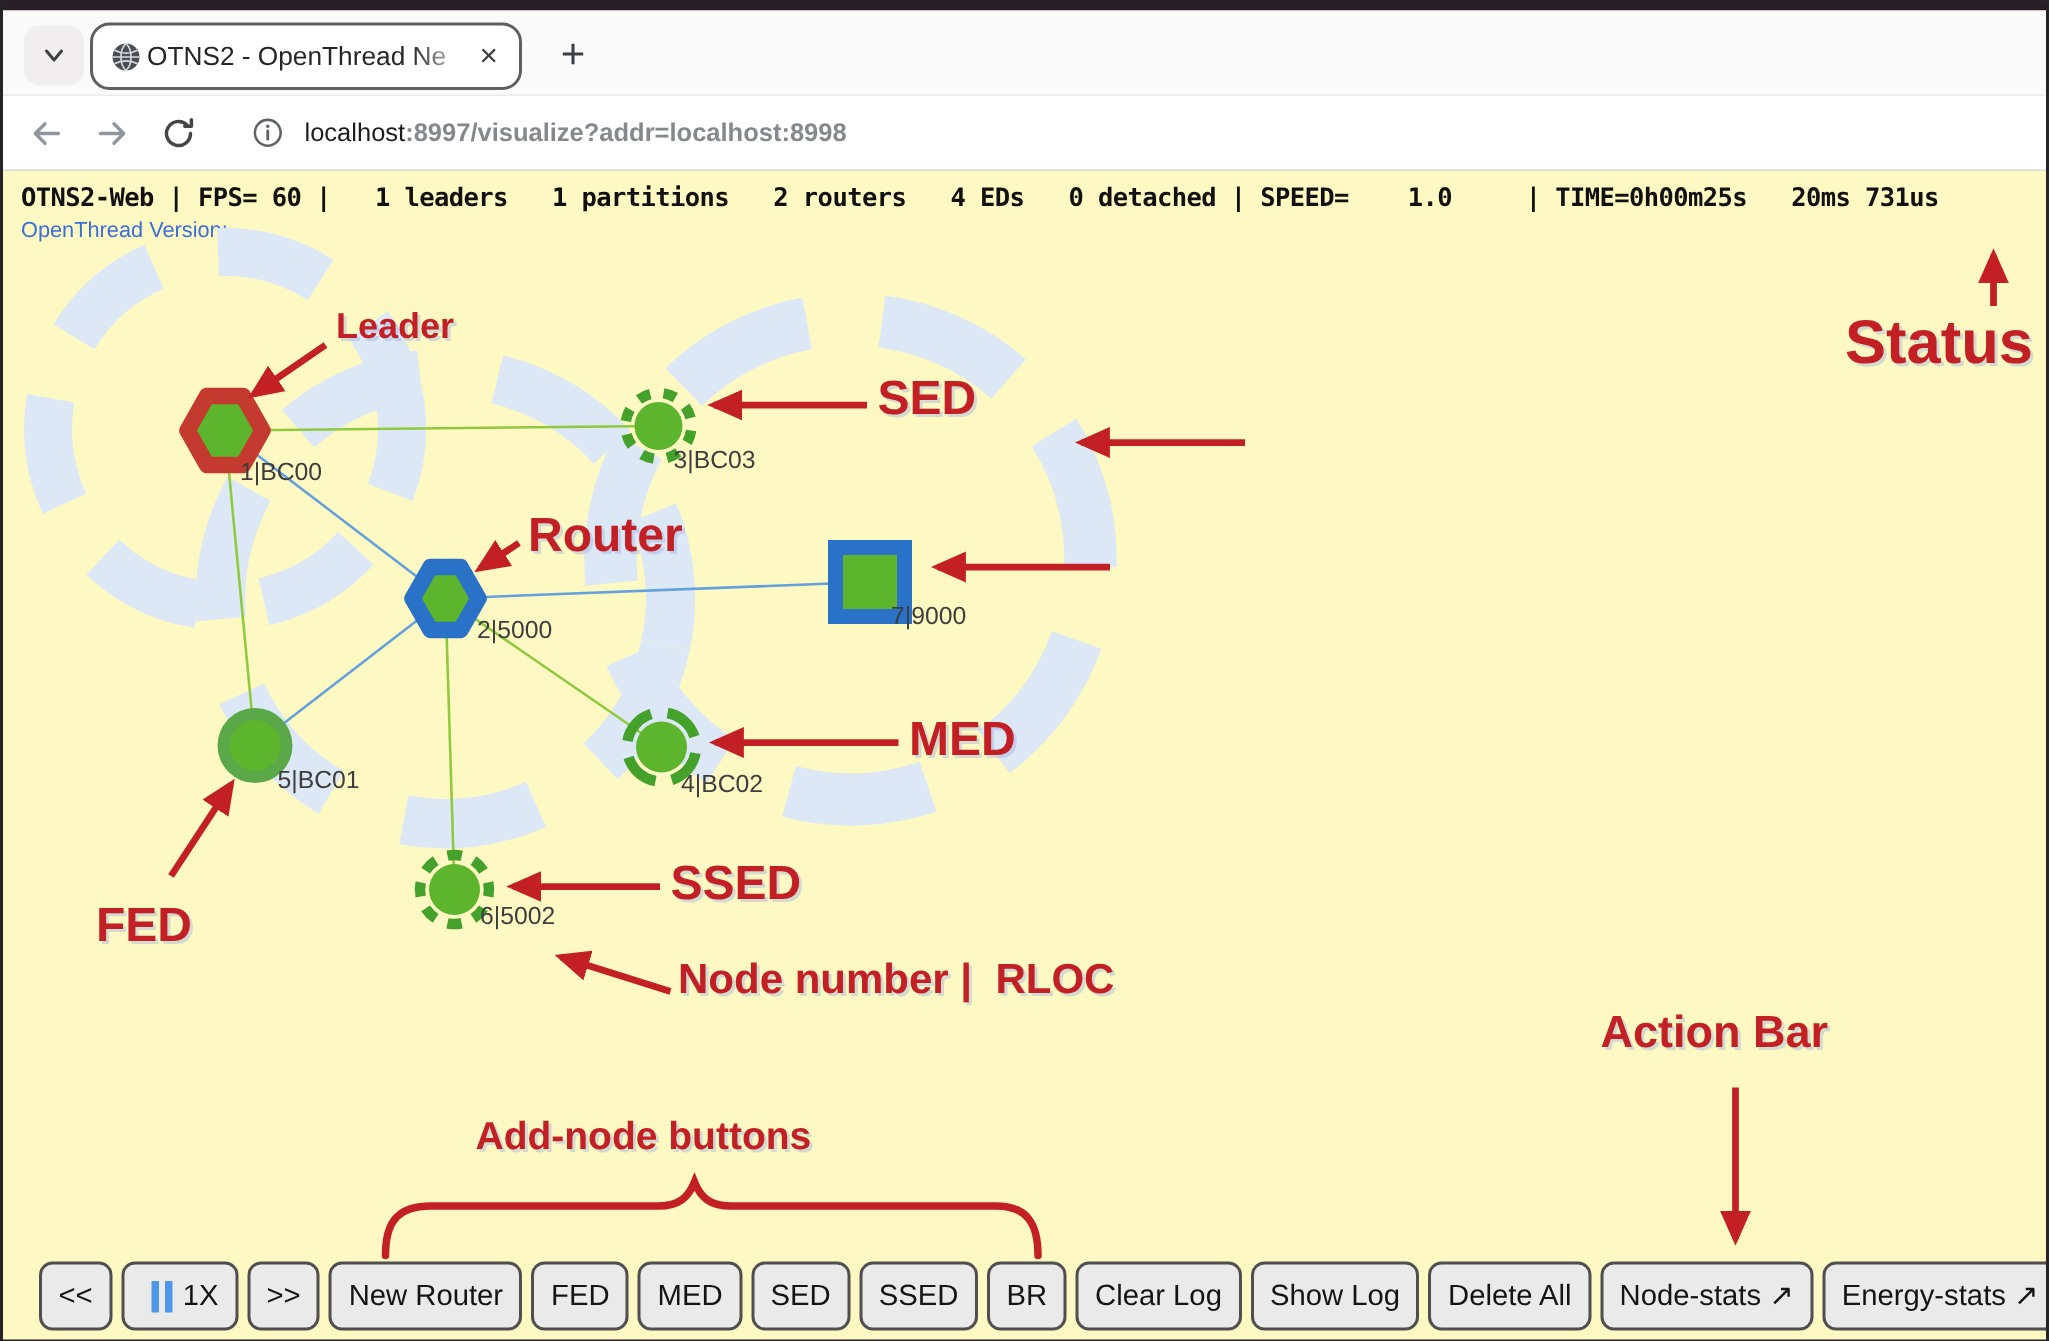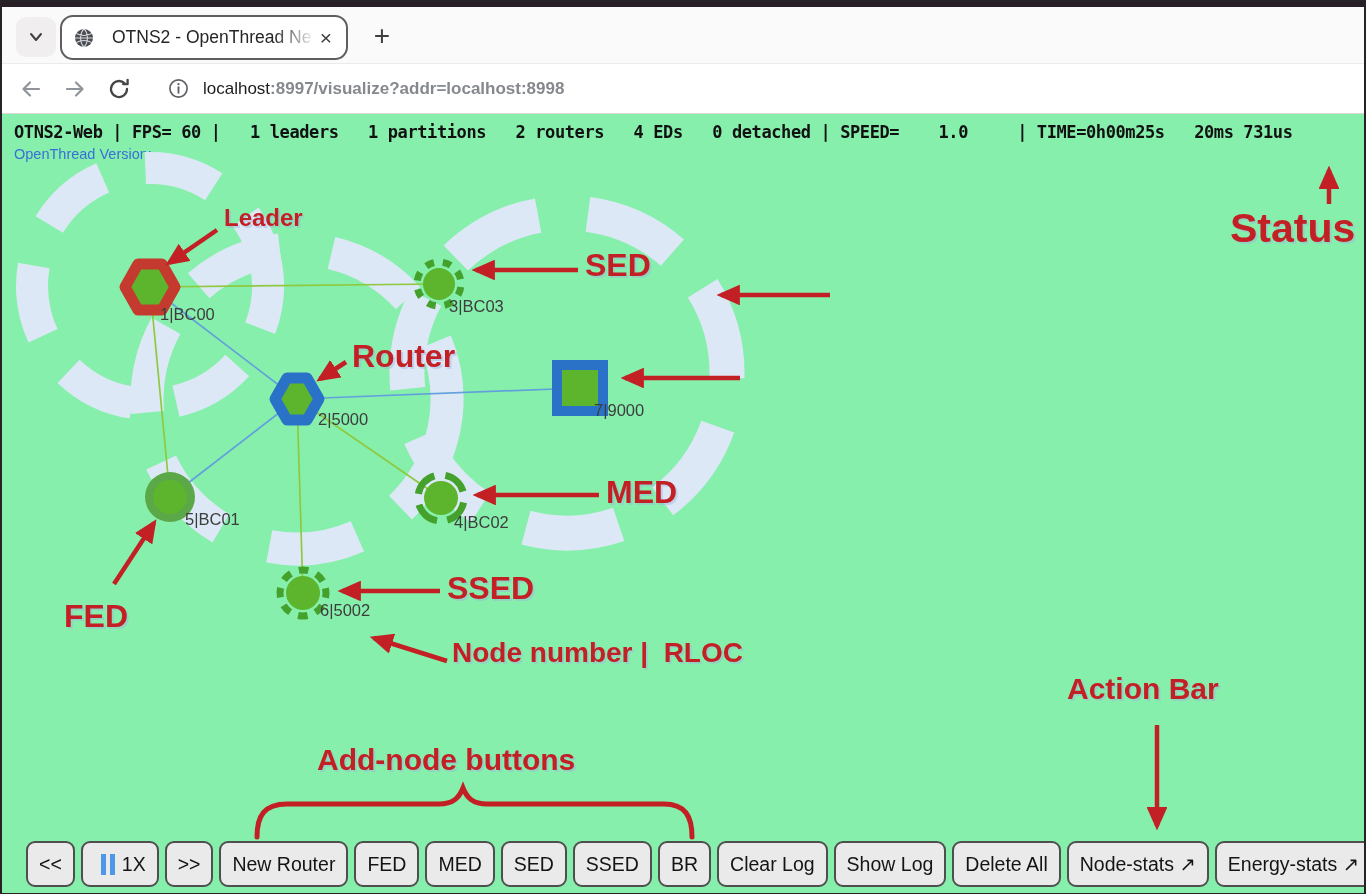--- a/index.html
+++ b/index.html
@@ -8,39 +8,39 @@
           border:2px solid #262226;background:#fff;}
   .frame-top{height:5px;background:#281e25;}
 
   
   .tabbar{position:relative;height:56px;background:#fbfafb;border-bottom:1px solid #eceaec;}
   .tab-search{position:absolute;left:14px;top:10px;width:40px;height:40px;border-radius:10px;
               background:#f1eef0;display:flex;align-items:center;justify-content:center;}
   .tab{position:absolute;left:58px;top:8px;width:288px;height:45px;background:#fff;
        border:2px solid #5f5f5f;border-radius:13px;display:flex;align-items:center;
        padding:0 10px 0 12px;box-sizing:border-box;}
-  .tab-title{position:relative;flex:1;margin-left:18px;font-size:17.5px;color:#262626;
+  .tab-title{position:relative;flex:1;margin-left:4px;font-size:17.5px;color:#262626;
              white-space:nowrap;overflow:hidden;}
   .tab-title::after{content:"";position:absolute;right:0;top:0;bottom:0;width:42px;
              background:linear-gradient(to right,rgba(255,255,255,0),#fff);}
   .tab-close{font-size:21px;color:#3c3c3c;padding:0 4px;line-height:1;}
   .newtab{position:absolute;left:362px;top:10px;width:36px;height:38px;display:flex;
           align-items:center;justify-content:center;font-size:28px;color:#3c4043;font-weight:400;}
 
   
   .toolbar{position:relative;height:49px;background:#fff;border-bottom:1px solid #d8d8d8;
            display:flex;align-items:center;}
   .nav-ic{width:30px;height:30px;display:flex;align-items:center;justify-content:center;margin-left:14px;}
   .urlbox{display:flex;align-items:center;margin-left:34px;}
   .url-text{font-size:17px;margin-left:14px;white-space:pre;}
   .url-host{color:#1c1c1c;}
   .url-rest{color:#85898e;font-weight:bold;}
 
   
-  .content{position:relative;height:779px;background:#86efac;overflow:hidden;}
+  .content{position:relative;height:779px;background:#fef9c3;overflow:hidden;}
   .statusline{position:absolute;left:12px;top:8px;font-family:"DejaVu Sans Mono","Liberation Mono",monospace;
               font-weight:bold;font-size:17px;color:#111;white-space:pre;letter-spacing:-0.4px;}
   .versionline{position:absolute;left:12px;top:32px;font-size:14.5px;color:#3b6fd8;}
 
   .net-svg{position:absolute;left:0;top:0;}
 
   .ann{position:absolute;font-weight:bold;color:#c32025;white-space:pre;line-height:1.05;
        text-shadow:2px 2px 0 rgba(160,180,225,0.45);}
 
   
@@ -190,21 +190,21 @@
 
     <div class="ann" style="left:222px;top:91px;font-size:24px;">Leader</div>
     <div class="ann" style="left:1228px;top:93px;font-size:41px;">Status Bar</div>
     <div class="ann" style="left:583px;top:135px;font-size:32px;">SED</div>
     <div class="ann" style="left:350px;top:226px;font-size:32px;">Router</div>
     <div class="ann" style="left:604px;top:362px;font-size:32px;">MED</div>
     <div class="ann" style="left:62px;top:486px;font-size:32px;">FED</div>
     <div class="ann" style="left:445px;top:458px;font-size:32px;">SSED</div>
     <div class="ann" style="left:450px;top:524px;font-size:28px;">Node number |  RLOC</div>
     <div class="ann" style="left:1065px;top:559px;font-size:30px;">Action Bar</div>
-    <div class="ann" style="left:315px;top:630px;font-size:30px;">Add-node buttons</div>
+    <div class="ann" style="left:315px;top:630px;font-size:26px;">Add-node buttons</div>
 
     <div class="actionbar">
       <button class="abtn">&lt;&lt;</button>
       <button class="abtn speed">
         <span class="pause-ic">
             <i></i>
             <i></i>
           </span>
         <span>1X</span>
       </button>

